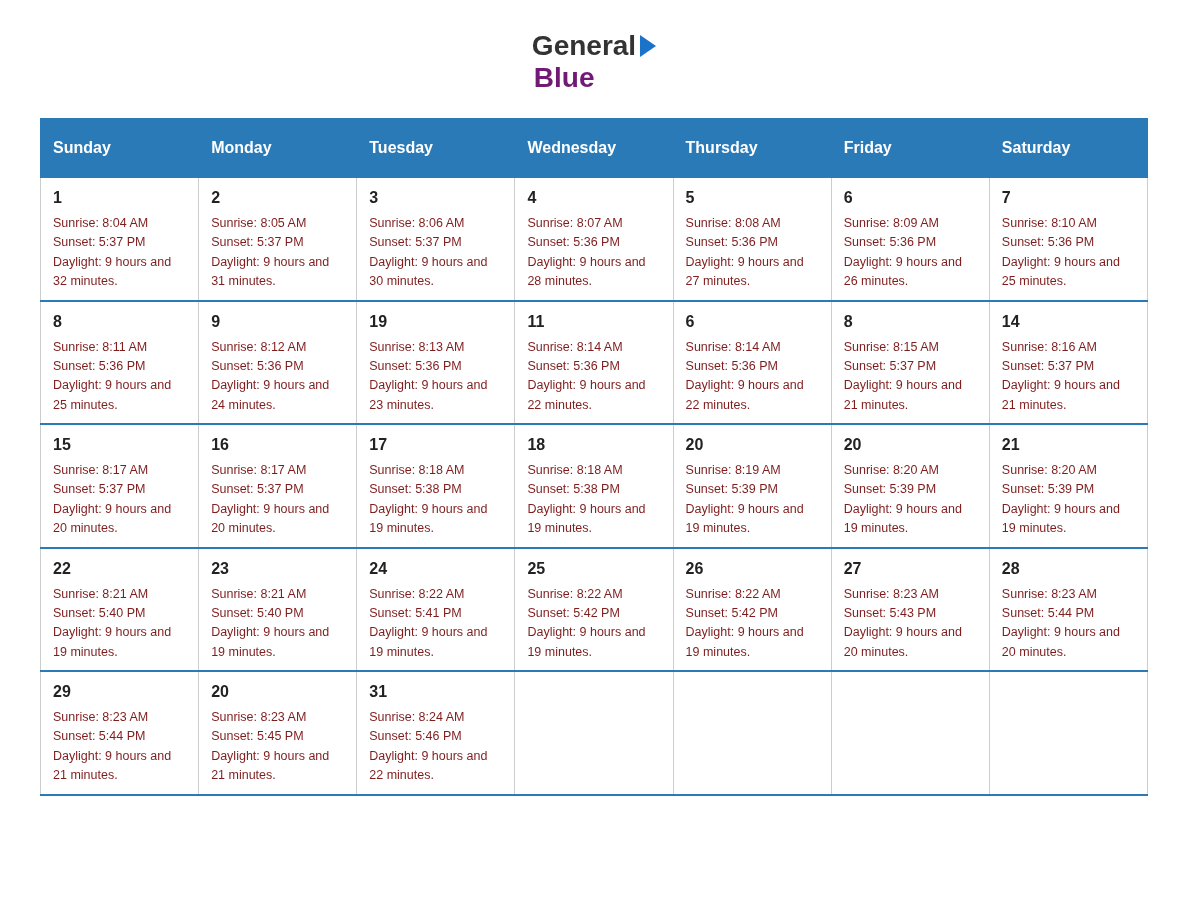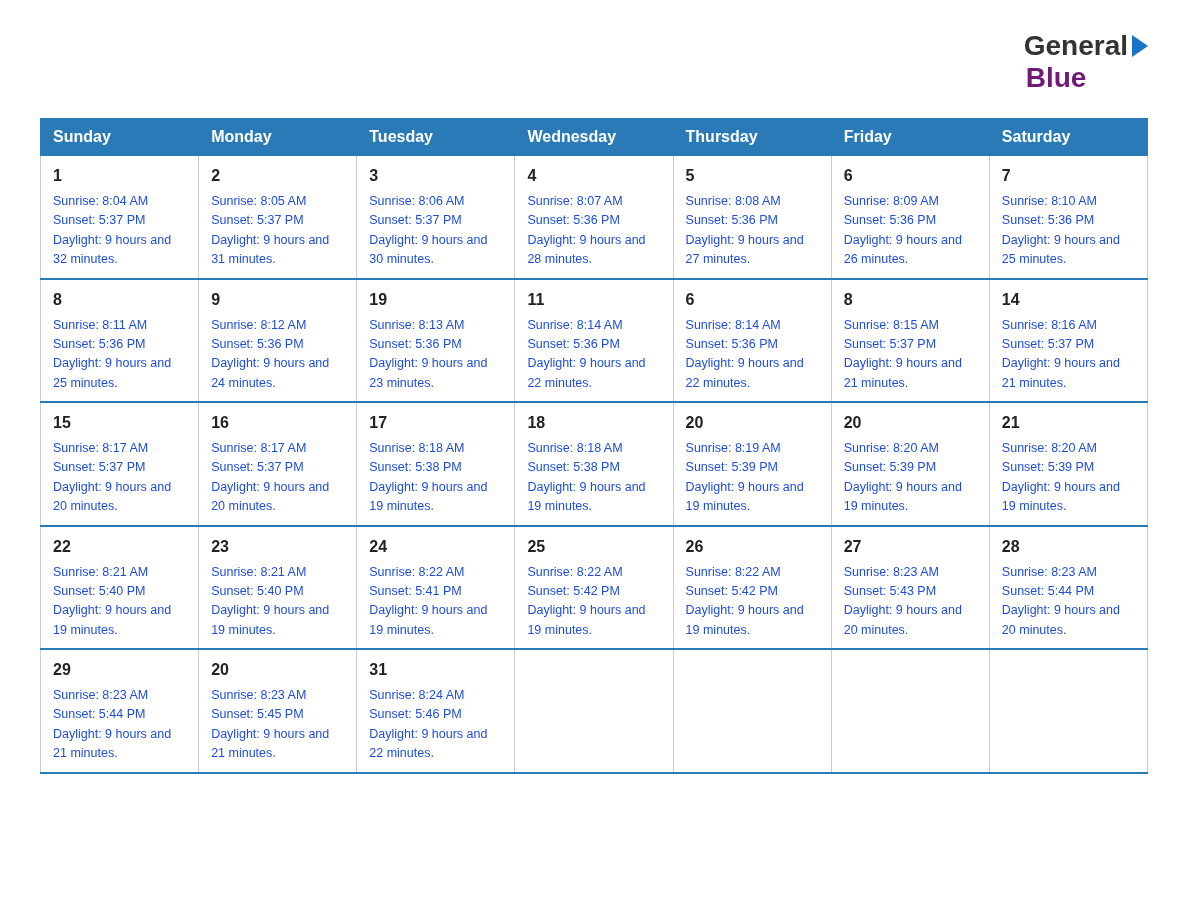--- a/index.html
+++ b/index.html
@@ -5,21 +5,21 @@
     * { box-sizing: border-box; margin: 0; padding: 0; }
     body {
       font-family: Arial, sans-serif;
       background: #ffffff;
       padding: 30px 40px;
       width: 1188px;
       min-height: 918px;
     }
     .header {
       display: flex;
-      justify-content: flex-end;
+      justify-content: center;
       align-items: flex-start;
       margin-bottom: 24px;
     }
     .title-block {
       text-align: right;
     }
     .title-block h1 {
       font-size: 48px;
       font-weight: bold;
       color: #222;
@@ -36,21 +36,21 @@
       border-collapse: collapse;
       table-layout: fixed;
     }
     thead tr {
       background-color: #2a7ab8;
     }
     thead th {
       color: #ffffff;
       font-size: 16px;
       font-weight: bold;
-      padding: 9px 12px;
+      padding: 20px 12px;
       text-align: left;
       border: 1px solid #2a7ab8;
     }
     tbody td {
       vertical-align: top;
       padding: 8px 12px;
       font-size: 13px;
       color: #333;
       border: 1px solid #ccc;
       line-height: 1.5;
@@ -61,21 +61,21 @@
     }
     .day-number {
       font-size: 16px;
       font-weight: bold;
       color: #222;
       display: block;
       margin-bottom: 4px;
     }
     .day-info {
       font-size: 12.5px;
-      color: #1d4ed8;
+      color: #7f1d1d;
       line-height: 1.55;
     }
     .logo-wrapper {
       display: flex;
       flex-direction: column;
     }
     .logo-line1 {
       display: flex;
       align-items: center;
     }

